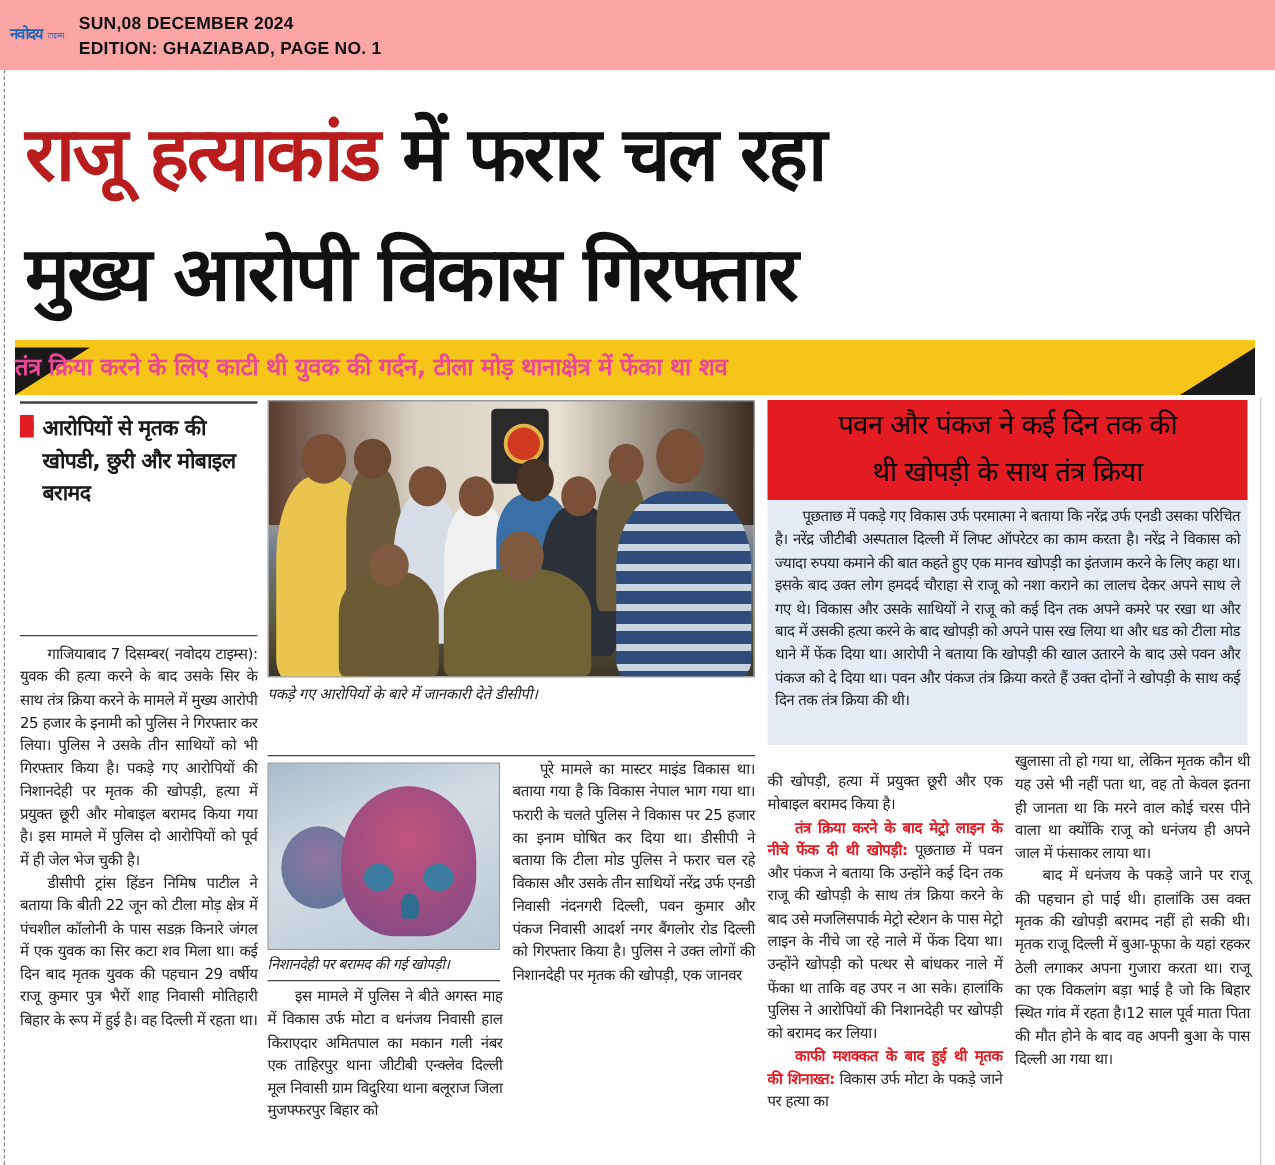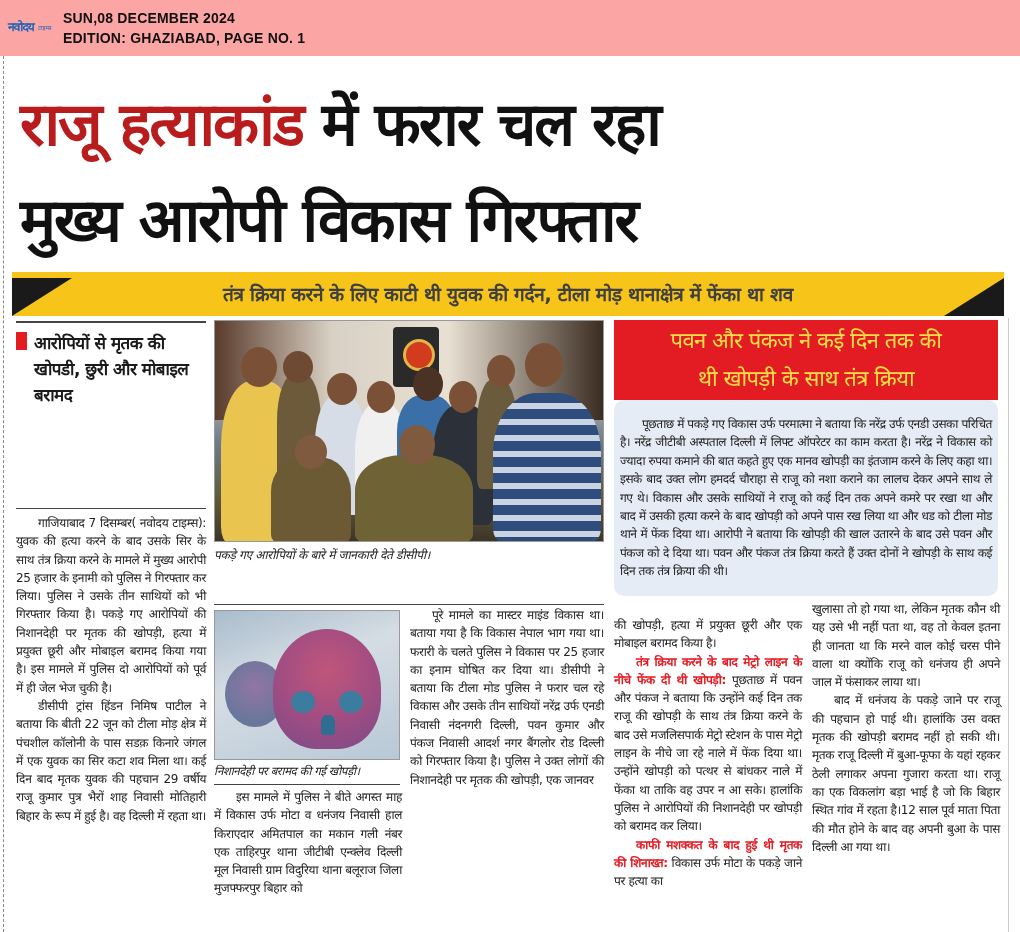--- a/index.html
+++ b/index.html
@@ -16,21 +16,21 @@
   .dash-left { position: absolute; left: 3px; top: 0; height: 876px; border-left: 1px dashed #888; }
 
   .headline { position: absolute; left: 20px; top: 20px; width: 990px; font-family: "DejaVu Sans", sans-serif; font-weight: bold; font-size: 60px; line-height: 96px; letter-spacing: -2px; white-space: nowrap; }
   .headline .red { color: #b91c1c; }
   .headline .blk { color: #111; }
 
   .band { position: absolute; left: 12px; top: 216px; width: 992px; height: 44px; }
   .band .ybg { position: absolute; left: 0; top: 0; width: 100%; height: 100%; background: #f7c41a; clip-path: polygon(0 0, 100% 0, 100% 100%, 0 100%); }
   .band .triL { position: absolute; left: 0; top: 6px; width: 0; height: 0; border-top: 38px solid #1a1a1a; border-right: 60px solid transparent; }
   .band .triR { position: absolute; right: 0; top: 6px; width: 0; height: 0; border-bottom: 38px solid #1a1a1a; border-left: 60px solid transparent; }
-  .band .txt { position: absolute; left: 0; top: 0; width: 100%; text-align: center; font: bold 19px/44px "DejaVu Sans", sans-serif; color: #404040; letter-spacing: -0.3px; }
+  .band .txt { position: absolute; left: 0; top: 0; width: 100%; text-align: left; font: bold 19px/44px "DejaVu Sans", sans-serif; color: #ec4899; letter-spacing: -0.3px; }
 
   .hr { position: absolute; height: 0; border-top: 2px solid #444; }
 
   .bullets { position: absolute; left: 16px; top: 268px; width: 190px; }
   .bullet { position: relative; padding-left: 18px; font: bold 17px/26px "DejaVu Sans", sans-serif; color: #1a1a1a; margin-bottom: 6px; letter-spacing: -0.5px; }
   .bullet .sq { position: absolute; left: 0; top: 8px; width: 11px; height: 12px; background: #e31b23; }
 
   .col { position: absolute; font-family: "DejaVu Sans", sans-serif; font-size: 12px; line-height: 18.3px; text-align: justify; color: #222; letter-spacing: -0.35px; }
   .col p { text-indent: 22px; }
   .col .red-h { color: #e31b23; font-weight: bold; }
@@ -44,22 +44,22 @@
 
   .cap1 { position: absolute; left: 214px; top: 490px; width: 390px; font: italic 12px/18px "DejaVu Sans", sans-serif; color: #222; letter-spacing: -0.3px; }
 
   .photo2 { position: absolute; left: 214px; top: 554px; width: 186px; height: 150px; background: linear-gradient(160deg, #a9bccc 0%, #d5dde4 40%, #b8c8d6 100%); border: 1px solid #999; overflow: hidden; }
   .skull-big { position: absolute; left: 58px; top: 18px; width: 108px; height: 120px; background: radial-gradient(circle at 50% 35%, #c0567a 0%, #a24d82 50%, #7c4a86 100%); border-radius: 50% 50% 40% 40%; }
   .eye { position: absolute; width: 24px; height: 22px; background: #3c7c9e; border-radius: 50%; }
   .nose { position: absolute; left: 48px; top: 86px; width: 14px; height: 20px; background: #2f6e90; border-radius: 40% 40% 20% 20%; }
   .skull-small { position: absolute; left: 10px; top: 50px; width: 60px; height: 66px; background: radial-gradient(circle at 50% 40%, #8b6a9c 0%, #5d6c94 70%); border-radius: 50%; opacity: 0.9; }
   .cap2 { position: absolute; left: 214px; top: 706px; width: 190px; font: italic 11.5px/18px "DejaVu Sans", sans-serif; color: #222; letter-spacing: -0.4px; }
 
-  .boxhead { position: absolute; left: 614px; top: 264px; width: 384px; height: 80px; background: #e31b23; color: #fde047; text-align: center; font: 22px/38px "DejaVu Sans", sans-serif; padding-top: 2px; letter-spacing: -0.6px; }
-  .boxbody { position: absolute; left: 614px; top: 344px; width: 384px; height: 196px; background: #e6ecf5; padding: 15px 6px; font: 12px/18.4px "DejaVu Sans", sans-serif; text-align: justify; color: #222; letter-spacing: -0.45px; border-radius: 10px; }
+  .boxhead { position: absolute; left: 614px; top: 264px; width: 384px; height: 80px; background: #e31b23; color: #000000; text-align: center; font: 22px/38px "DejaVu Sans", sans-serif; padding-top: 2px; letter-spacing: -0.6px; }
+  .boxbody { position: absolute; left: 614px; top: 344px; width: 384px; height: 196px; background: #e6ecf5; padding: 4px 6px; font: 12px/18.4px "DejaVu Sans", sans-serif; text-align: justify; color: #222; letter-spacing: -0.45px; }
   .boxbody p { text-indent: 22px; }
 
   .rightstrip { position: absolute; left: 1008px; top: 262px; width: 12px; height: 614px; background: #fff; border-left: 1px solid #ccc; }
 </style>
 </head>
 <body>
 
 <div class="topbar">
   <div class="logo">
     <span class="l1">नवोदय</span>

